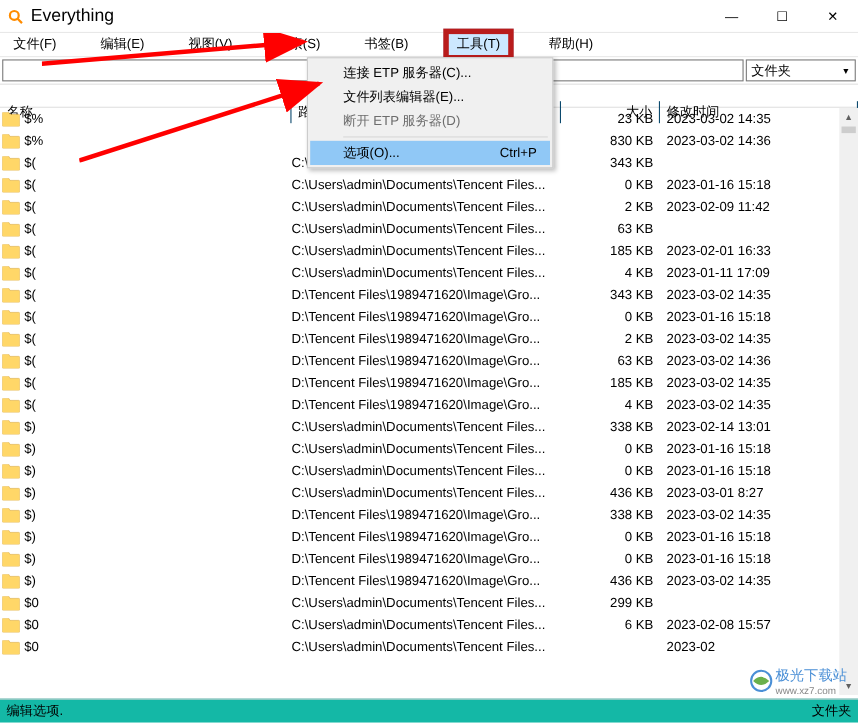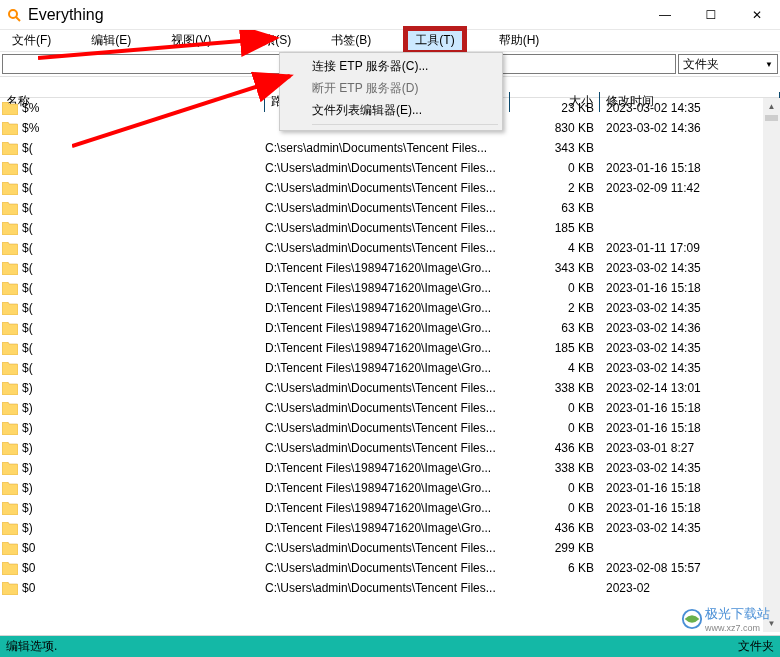--- a/index.html
+++ b/index.html
@@ -158,20 +158,21 @@
     </div>
     <div class="row">
       <div class="cname">
         <svg class="folder-ico" viewBox="0 0 16 13">
           <path d="M0 2 L0 12 Q0 13 1 13 L15 13 Q16 13 16 12 L16 3 Q16 2 15 2 L7 2 L6 0 L1 0 Q0 0 0 1 Z" fill="#ffd768" stroke="#d9a330" stroke-width="0.5"></path>
         </svg>
         <span>$(</span>
       </div>
       <div class="cpath">C:\Users\admin\Documents\Tencent Files...</div>
       <div class="csize">185 KB</div>
+      <div class="cdate">2023-02-01 16:33</div>
     </div>
     <div class="row">
       <div class="cname">
         <svg class="folder-ico" viewBox="0 0 16 13">
           <path d="M0 2 L0 12 Q0 13 1 13 L15 13 Q16 13 16 12 L16 3 Q16 2 15 2 L7 2 L6 0 L1 0 Q0 0 0 1 Z" fill="#ffd768" stroke="#d9a330" stroke-width="0.5"></path>
         </svg>
         <span>$(</span>
       </div>
       <div class="cpath">C:\Users\admin\Documents\Tencent Files...</div>
       <div class="csize">4 KB</div>
@@ -369,27 +370,31 @@
       <div class="sb-thumb"></div>
     </div>
     <div class="sb-btn">▼</div>
   </div>
 </div>
 
 <div class="dropdown" id="dropdown">
     <div class="dd-item">
       <span>连接 ETP 服务器(C)...</span>
     </div>
+    <div class="dd-item">
+      <span>文件列表编辑器(E)...</span>
+    </div>
     <div class="dd-item disabled">
       <span>断开 ETP 服务器(D)</span>
     </div>
-    <div class="dd-item">
-      <span>文件列表编辑器(E)...</span>
-    </div>
     <div class="dd-sep"></div>
+    <div class="dd-item highlighted">
+      <span>选项(O)...</span>
+      <span class="shortcut">Ctrl+P</span>
+    </div>
   </div>
 
 <svg class="arrow" style="left:38px;top:30px;width:250px;height:30px" viewBox="0 0 250 30">
   <defs>
       <marker id="ah1" markerWidth="10" markerHeight="8" refX="9" refY="4" orient="auto">
         <polygon points="0 0, 10 4, 0 8" fill="#ff0000"></polygon>
       </marker>
     </defs>
   <line x1="0" y1="28" x2="238" y2="8" stroke="#ff0000" stroke-width="4" marker-end="url(#ah1)"></line>
 </svg>

